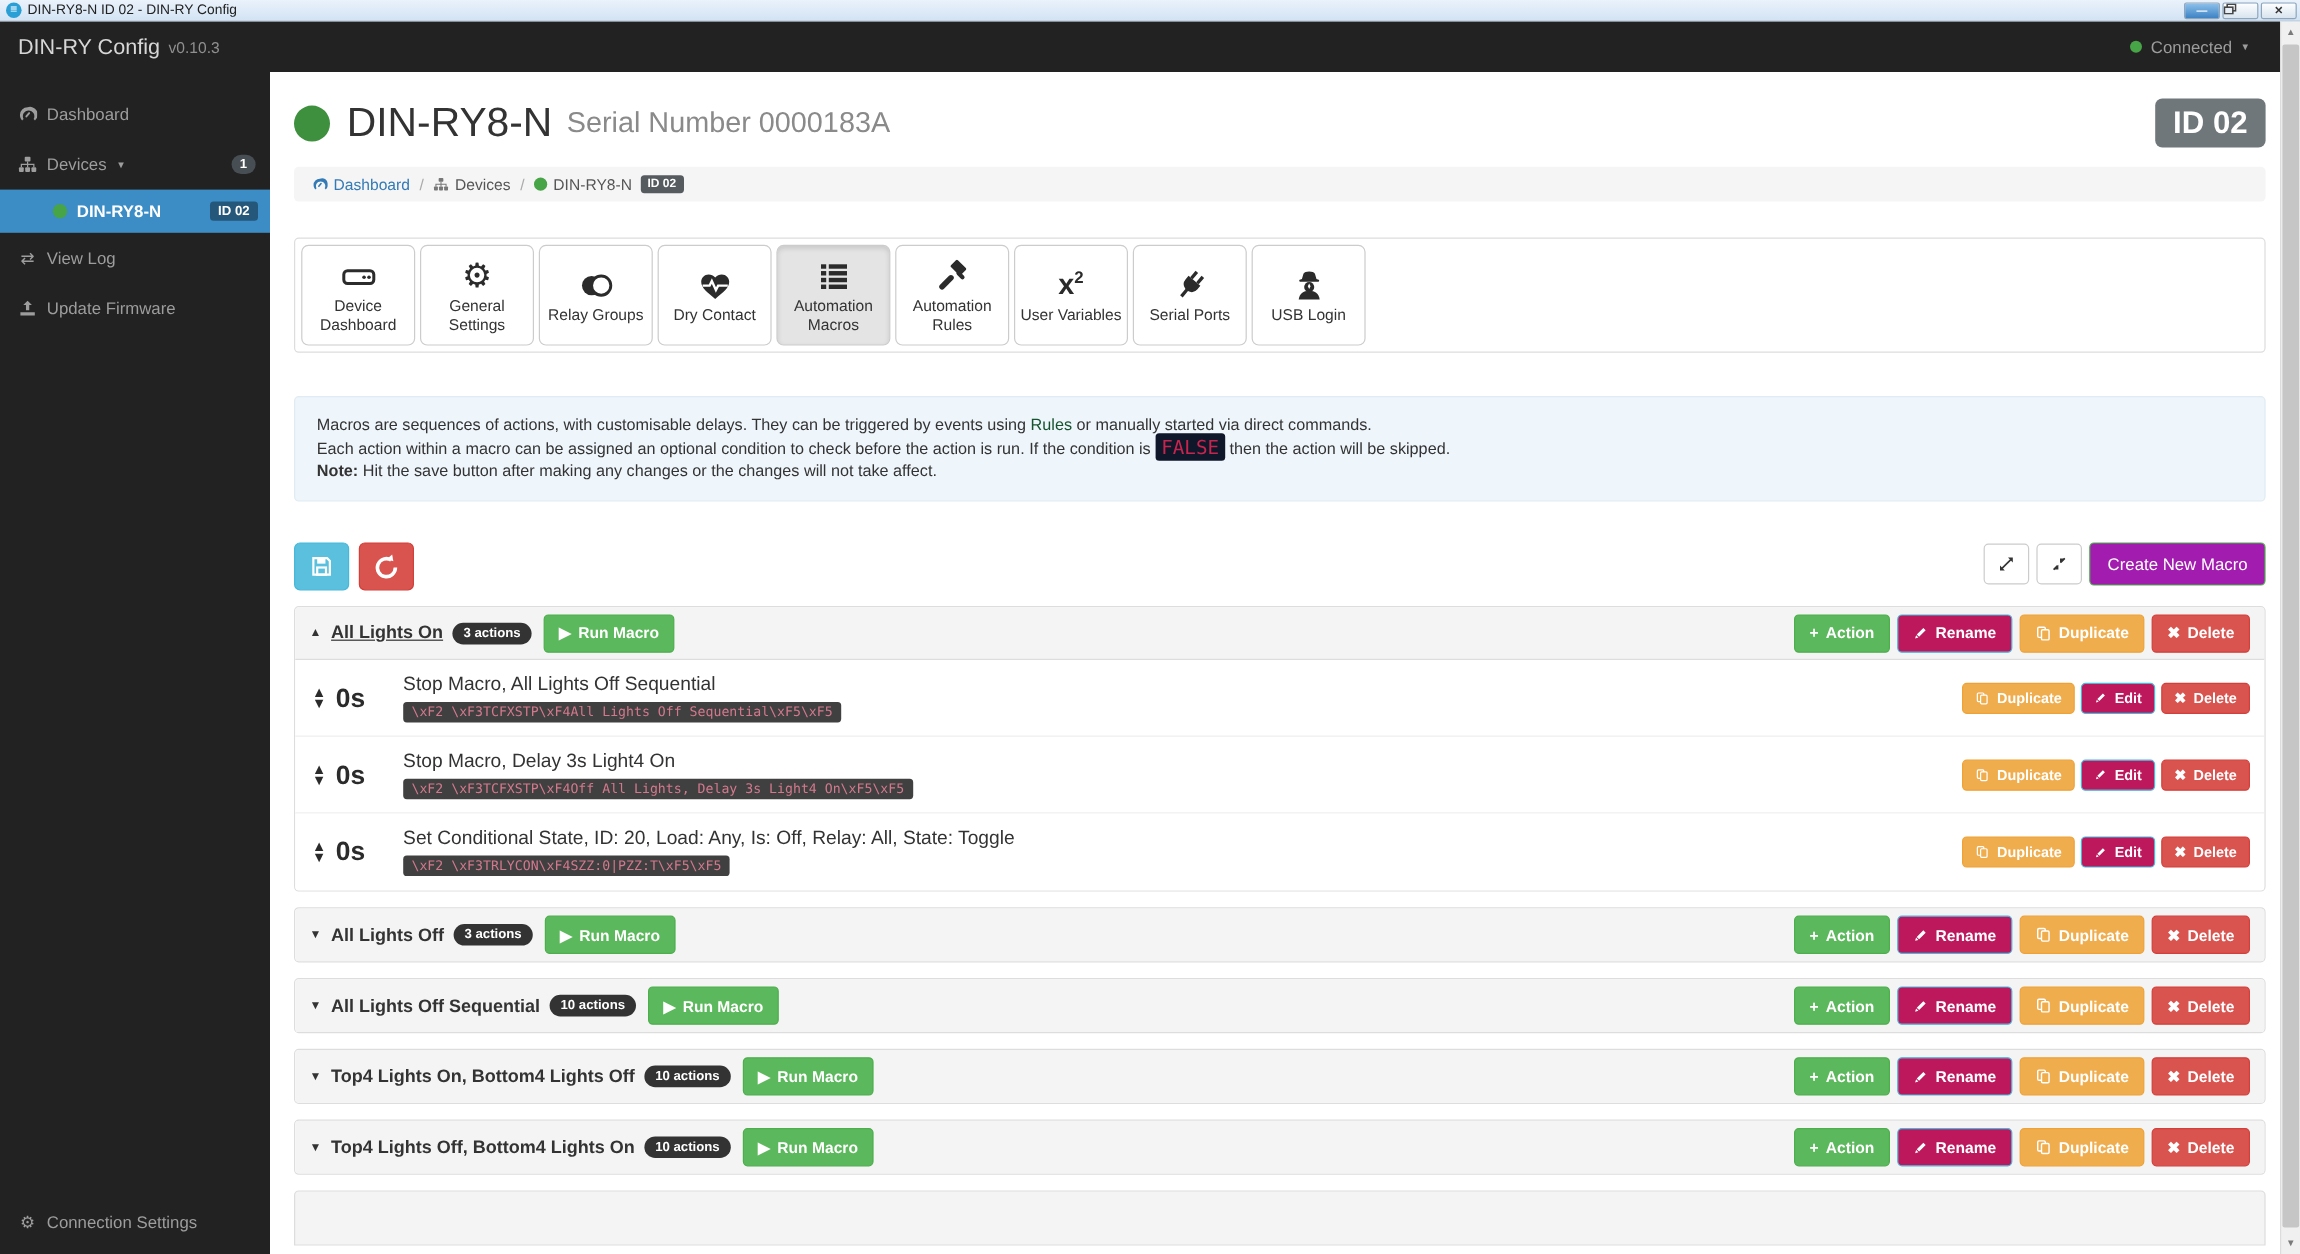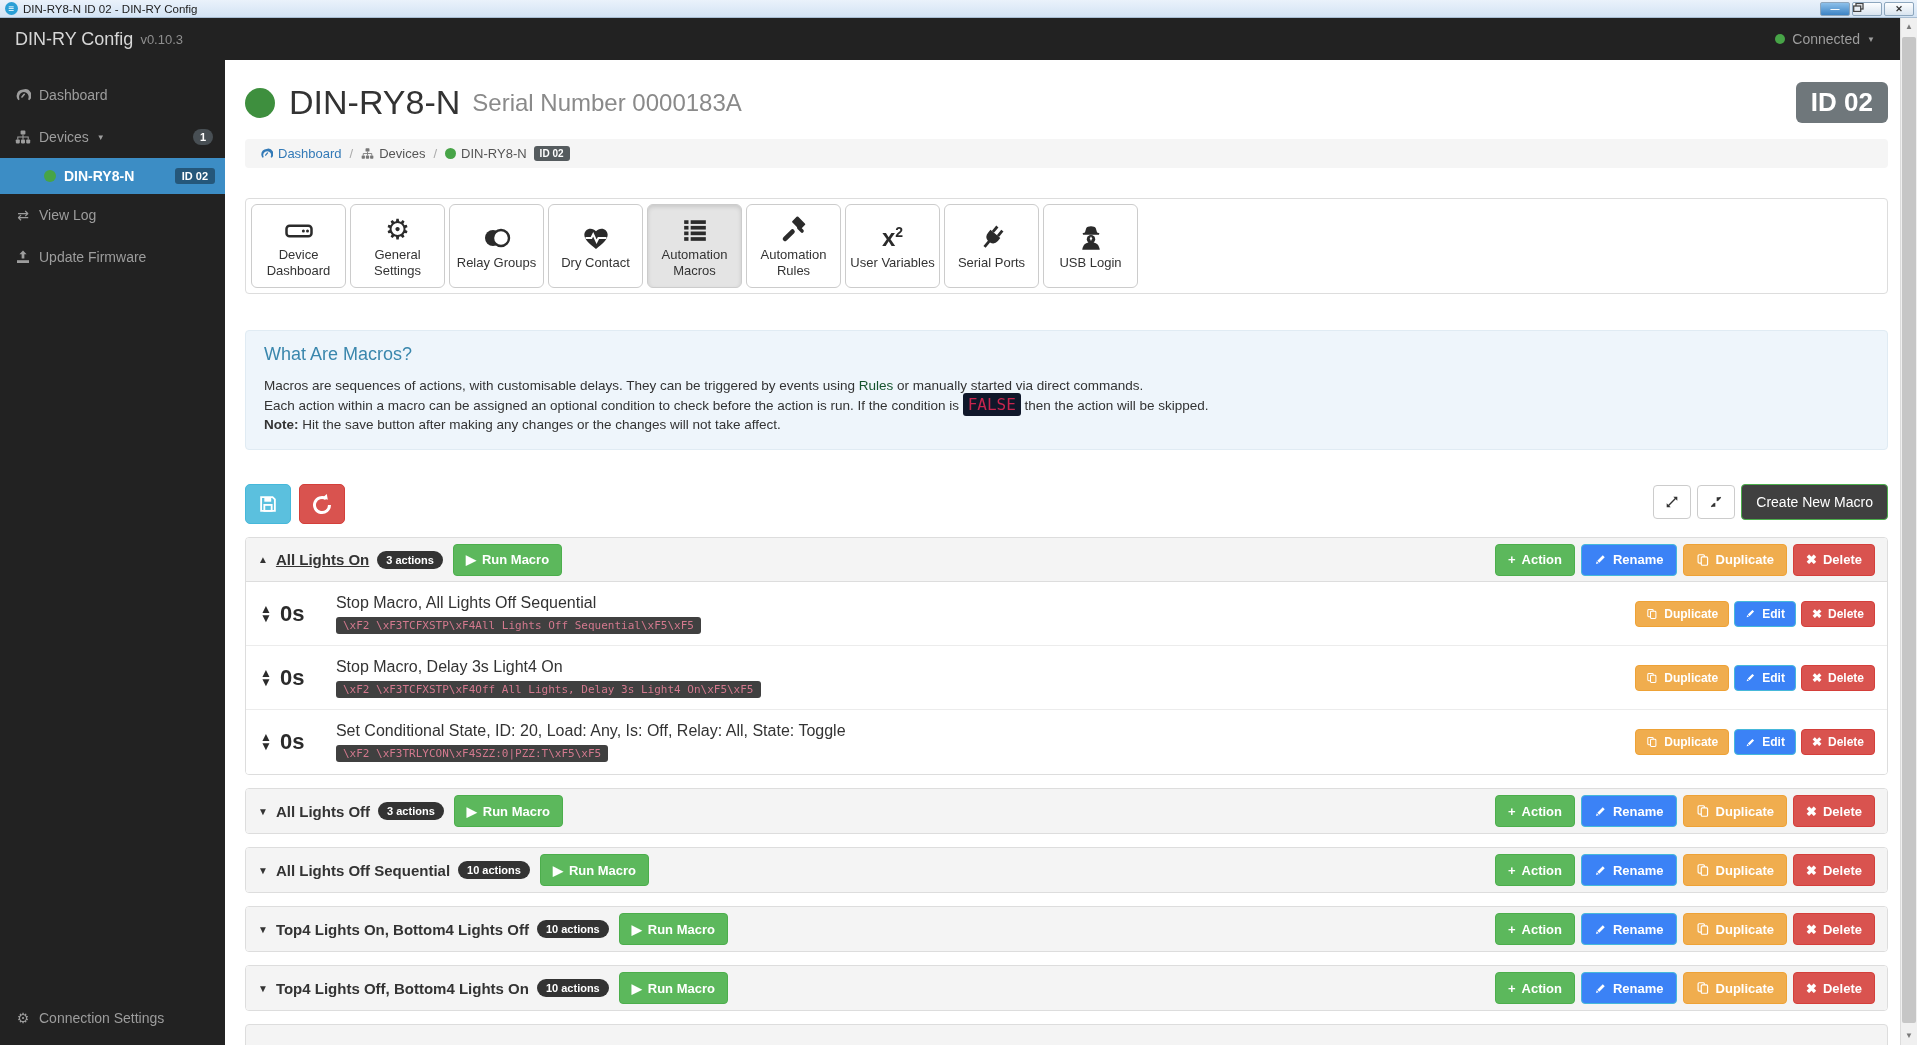--- a/index.html
+++ b/index.html
@@ -82,36 +82,36 @@
   .note-b { font-weight:bold; }
 
   .toolbar { display:flex; align-items:flex-start; margin-bottom:13px; }
   .big-btn { width:46px; height:40px; border-radius:5px; display:flex; align-items:center;
     justify-content:center; margin-right:8px; cursor:pointer; }
   .big-btn.save { background:#5bc0de; border:1px solid #46b8da; }
   .big-btn.undo { background:#d9534f; border:1px solid #d43f3a; }
   .toolbar-right { margin-left:auto; display:flex; align-items:center; gap:6px; }
   .outline-btn { width:38px; height:34px; border:1px solid #ccc; border-radius:4px; background:#fff;
     display:flex; align-items:center; justify-content:center; cursor:pointer; color:#333; }
-  .create-btn { height:36px; background:#404040; border:1px solid #4cae4c; border-radius:4px;
+  .create-btn { height:36px; background:#a21caf; border:1px solid #4cae4c; border-radius:4px;
     color:#fff; font-size:14px; padding:0 14px; display:flex; align-items:center; cursor:pointer; }
 
   .panel { border:1px solid #ddd; border-radius:4px; margin-bottom:13px; overflow:hidden; background:#fff; }
   .macro-head { background:#f4f4f4; height:44px; display:flex; align-items:center; padding:0 12px; }
   .panel.open .macro-head { border-bottom:1px solid #ddd; }
   .m-caret { font-size:10px; color:#333; margin-right:8px; cursor:pointer; }
   .m-name { font-size:15px; font-weight:bold; color:#333; margin-right:8px; cursor:pointer; }
   .m-name.u { text-decoration:underline; }
   .m-badge { background:#333; color:#fff; font-size:11px; font-weight:bold; border-radius:10px;
     padding:3px 9px; margin-right:10px; }
   .btn { border-radius:4px; color:#fff; font-weight:bold; display:inline-flex; align-items:center;
     gap:6px; cursor:pointer; white-space:nowrap; }
   .btn .ic { font-weight:bold; }
   .btn-green { background:#5cb85c; border:1px solid #4cae4c; }
-  .btn-blue  { background:#3b82f6; border:1px solid #46b8da; }
+  .btn-blue  { background:#be185d; border:1px solid #46b8da; }
   .btn-orange{ background:#f0ad4e; border:1px solid #eea236; }
   .btn-red   { background:#d9534f; border:1px solid #d43f3a; }
   .btn-md { height:32px; padding:0 12px; font-size:13px; }
   .btn-xs { height:26px; padding:0 10px; font-size:12px; }
   .head-actions { margin-left:auto; display:flex; gap:6px; }
 
   .action-row { height:64px; display:flex; align-items:center; padding:0 12px 0 14px;
     border-bottom:1px solid #ececec; background:#fff; }
   .action-row:last-child { border-bottom:none; }
   .sorter { display:flex; flex-direction:column; line-height:9px; font-size:12px; color:#2b2b2b;
@@ -340,21 +340,20 @@
                 <path d="M4.5 22c.5-4.2 3.2-6.3 7.5-6.3s7 2.1 7.5 6.3z"></path>
               </g>
               <path d="M12 10.5l1 2-1 2-1-2z" fill="#fff"></path>
             </svg>
           </div>
         <span class="tab-label">USB Login</span>
       </div>
     </div>
 
     <div class="info-well">
-      <h3>What Are Macros?</h3>
       <p><span>Macros are sequences of actions, with customisable delays. They can be triggered by events using </span><a href="#">Rules</a><span> or manually started via direct commands.</span></p>
       <p><span>Each action within a macro can be assigned an optional condition to check before the action is run. If the condition is </span><span class="code-false">FALSE</span><span> then the action will be skipped.</span></p>
       <p><span class="note-b">Note:</span><span> Hit the save button after making any changes or the changes will not take affect.</span></p>
     </div>
 
     <div class="toolbar">
       <div class="big-btn save">
         <svg width="22" height="22" viewBox="0 0 24 24">
             <path d="M4.5 4.5H17l2.5 2.5v12.5H4.5z" fill="none" stroke="#fff" stroke-width="2"></path>
             <rect x="8" y="4.5" width="7.5" height="5" fill="#fff"></rect>

